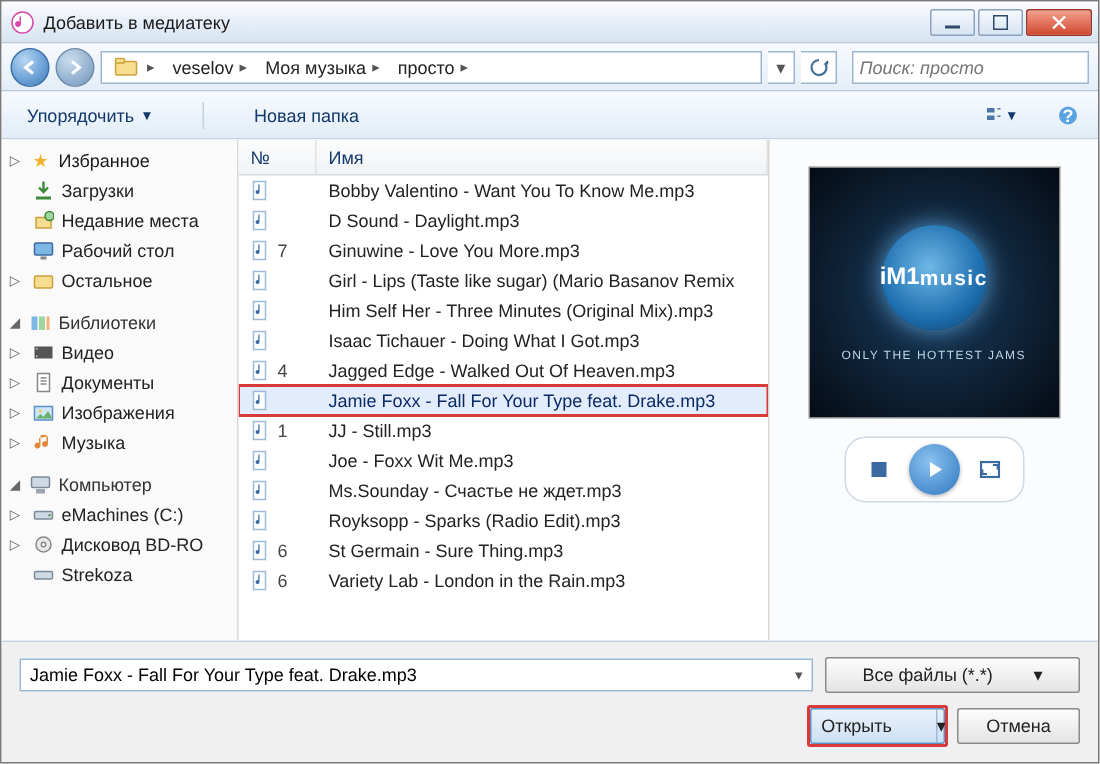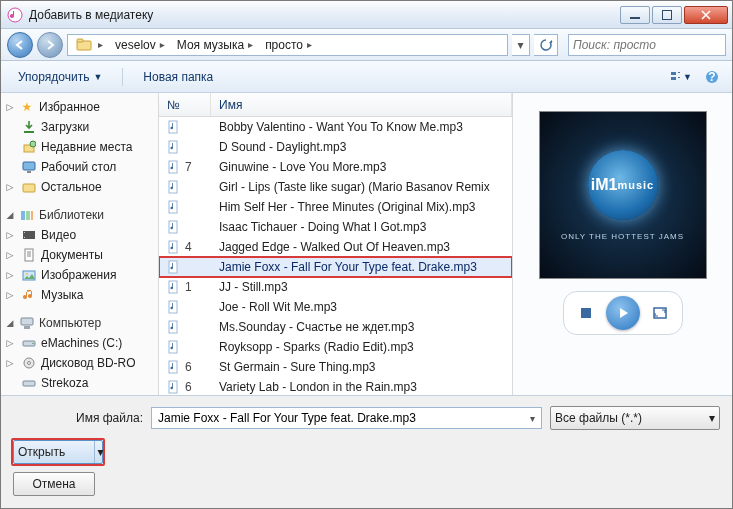--- a/index.html
+++ b/index.html
@@ -22,21 +22,21 @@
   .crumb { display:flex; align-items:center; height:100%; padding:0 6px; color:#222; white-space:nowrap;}
   .crumb .chev { margin-left:4px; color:#555; font-size:10px;}
   .crumb-icon { width:16px; height:16px; margin-right:2px;}
   .bc-refresh { background:#fff; border:1px solid #9db7d3; border-left:none; width:24px; height:22px; display:flex; align-items:center;justify-content:center; color:#45719a;}
   .bc-drop { width:18px; height:22px; background:#fff; border:1px solid #9db7d3; border-left:none; display:flex; align-items:center; justify-content:center; color:#555;}
   .search { width:158px; height:22px; background:#fff; border:1px solid #9db7d3; display:flex; align-items:center; padding:0 4px; margin-left:6px;}
   .search input { flex:1; border:none; outline:none; font-style:italic; color:#777; background:transparent;}
   .search .sicon { color:#4a76a8; margin-left:4px;}
 
   
-  .toolbar { height:32px; background:linear-gradient(#f7fbff,#e2ecf6); border-bottom:1px solid #c3d2e3; display:flex; align-items:center; padding:0 8px; gap:7px; color:#13386a;}
+  .toolbar { height:32px; background:linear-gradient(#f7fbff,#e2ecf6); border-bottom:1px solid #c3d2e3; display:flex; align-items:center; padding:0 8px; gap:20px; color:#13386a;}
   .tb-btn { padding:4px 8px; display:flex; align-items:center; gap:4px; border:1px solid transparent; border-radius:2px;}
   .tb-drop { font-size:9px; color:#13386a;}
   .tb-spacer { flex:1; }
   .tb-icon { width:24px; height:22px; display:flex; align-items:center; justify-content:center; border:1px solid transparent; border-radius:2px; color:#13386a;}
 
   
   .main { flex:1; display:flex; background:#fff; overflow:hidden; border-bottom:1px solid #c3d2e3;}
   .sidebar { width:158px; border-right:1px solid #d9d9d9; background:#fafafa; overflow-y:auto; padding:4px 0;}
   .sb-group { margin-bottom:8px; }
   .sb-header { display:flex; align-items:center; gap:4px; padding:2px 4px; font-weight:400; color:#333;}
@@ -67,27 +67,27 @@
   .player-ctrl { margin-top:12px; display:flex; align-items:center; gap:10px; background:#fff; border:1px solid #cfd9e4; border-radius:14px; padding:4px 12px;}
   .pc-btn { width:20px; height:20px; display:flex; align-items:center; justify-content:center; color:#3a6aa0;}
   .pc-play { width:34px; height:34px; border-radius:50%; background:radial-gradient(circle at 40% 35%, #8cc2ef, #2d76c0); box-shadow:0 1px 3px rgba(0,0,0,0.3); display:flex; align-items:center; justify-content:center; color:#fff;}
 
   
   .footer { background:#f0f0f0; padding:10px 12px 12px 12px;}
   .footer-row { display:flex; align-items:center; gap:8px; margin-bottom:10px;}
   .footer-label { width:130px; text-align:right; color:#222;}
   .fn-input { flex:1; height:22px; background:#fff; border:1px solid #9db7d3; padding:0 6px; display:flex; align-items:center;}
   .fn-input .chev { margin-left:auto; color:#555; font-size:10px;}
-  .type-select, .action-open, .action-cancel { height:24px; border:1px solid #8a8a8a; background:linear-gradient(#fdfdfd,#e4e4e4); border-radius:2px; display:flex; align-items:center; padding:0 4px; gap:23px; color:#222;}
+  .type-select, .action-open, .action-cancel { height:24px; border:1px solid #8a8a8a; background:linear-gradient(#fdfdfd,#e4e4e4); border-radius:2px; display:flex; align-items:center; padding:0 24px; gap:23px; color:#222;}
   .type-select { width:170px; }
   .action-open { width:90px; justify-content:center; position:relative; border:1px solid #5a91c8; background:linear-gradient(#eaf2fb,#cce0f4); }
   .open-outline { position:absolute; inset:-3px; border:2px solid #d83a3a; border-radius:2px; pointer-events:none;}
   .open-split { width:16px; height:100%; border-left:1px solid #9cb9d8; display:flex; align-items:center; justify-content:center; margin-left:6px; margin-right:-8px;}
   .action-cancel { width:82px; justify-content:center;}
-  .footer-actions { display:flex; justify-content:flex-end; gap:8px;flex-direction:column;}
+  .footer-actions { display:flex; justify-content:flex-end; gap:8px;}
 
   .vr { width:1px; height:18px; background:#c3d2e3; margin:0 4px;}
 </style>
 </head>
 <body>
 
 <div class="titlebar">
   <span class="icon">
     <svg width="16" height="16" viewBox="0 0 16 16">
         <circle cx="8" cy="8" r="7" fill="#fff" stroke="#d64aa8"></circle>
@@ -450,21 +450,21 @@
         <div class="fl-row">
           <div class="cnum">
             <span class="music-ico">
               <svg width="14" height="14">
                 <rect x="2" y="1" width="8" height="12" fill="#fff" stroke="#9cb9d8"></rect>
                 <path d="M6 3v5a1.3 1.3 0 1 1-.8-1.2V3z" fill="#3a6aa0"></path>
               </svg>
             </span>
             <span></span>
           </div>
-          <div class="cname">Joe - Roll Wit Me.mp3</div>
+          <div class="cname">Joe - Foxx Wit Me.mp3</div>
         </div>
         <div class="fl-row">
           <div class="cnum">
             <span class="music-ico">
               <svg width="14" height="14">
                 <rect x="2" y="1" width="8" height="12" fill="#fff" stroke="#9cb9d8"></rect>
                 <path d="M6 3v5a1.3 1.3 0 1 1-.8-1.2V3z" fill="#3a6aa0"></path>
               </svg>
             </span>
             <span></span>
@@ -507,21 +507,21 @@
           </div>
           <div class="cname">Variety Lab - London in the Rain.mp3</div>
         </div>
       </div>
   </div>
 
   <div class="preview">
     <div class="album-art">
       <div class="album-logo">
         <span style="font-size:16px">iM1</span>
-        <span style="font-size:11px;letter-spacing:1px">music</span>
+        <span style="font-size:14px;letter-spacing:1px">music</span>
       </div>
       <div class="album-tag">ONLY THE HOTTEST JAMS</div>
     </div>
     <div class="player-ctrl">
       <div class="pc-btn">
           <svg width="12" height="12">
             <rect x="1" y="1" width="10" height="10" fill="#3a6aa0"></rect>
           </svg>
         </div>
       <div class="pc-play">
@@ -534,21 +534,20 @@
             <rect x="1" y="1" width="12" height="10" fill="none" stroke="#3a6aa0" stroke-width="1.5"></rect>
             <path d="M9 3l3 0 0 3M5 9l-3 0 0-3" stroke="#3a6aa0" stroke-width="1.2" fill="none"></path>
           </svg>
         </div>
     </div>
   </div>
 </div>
 
 <div class="footer">
   <div class="footer-row">
-    <div class="footer-label">Имя файла:</div>
     <div class="fn-input">
       <span>Jamie Foxx - Fall For Your Type feat. Drake.mp3</span>
       <span class="chev">▾</span>
     </div>
     <div class="type-select">
       <span>Все файлы (*.*)</span>
       <span class="chev" style="margin-left:auto">▾</span>
     </div>
   </div>
   <div class="footer-actions">

